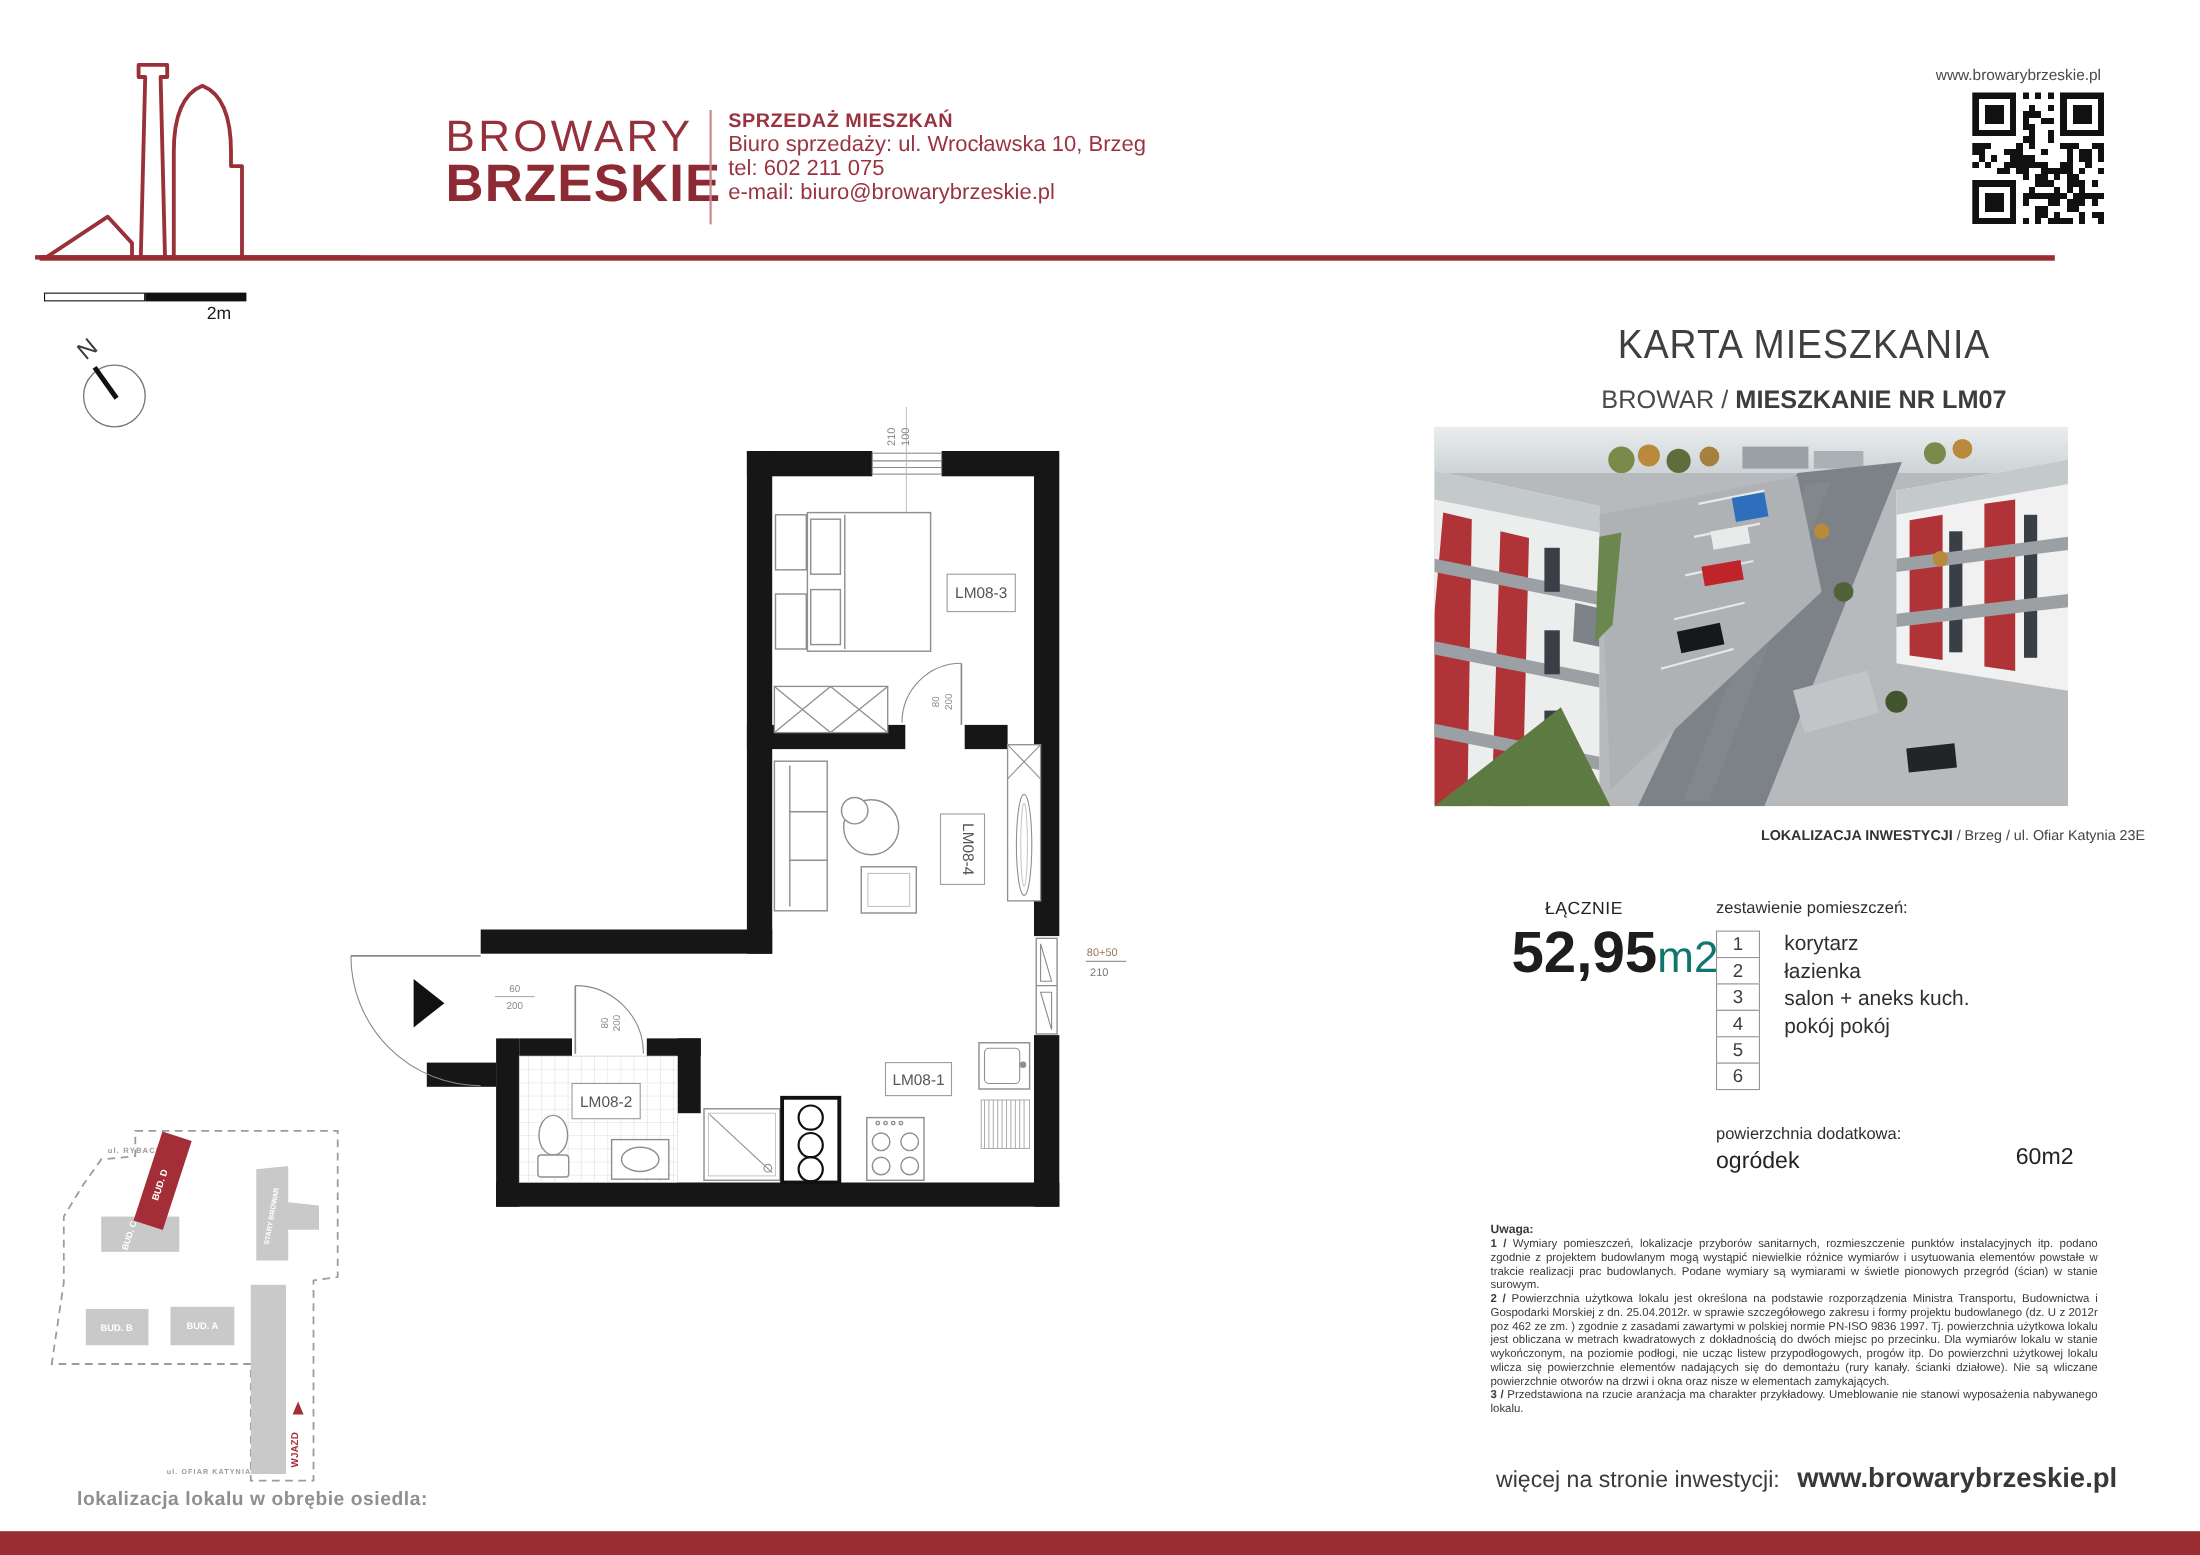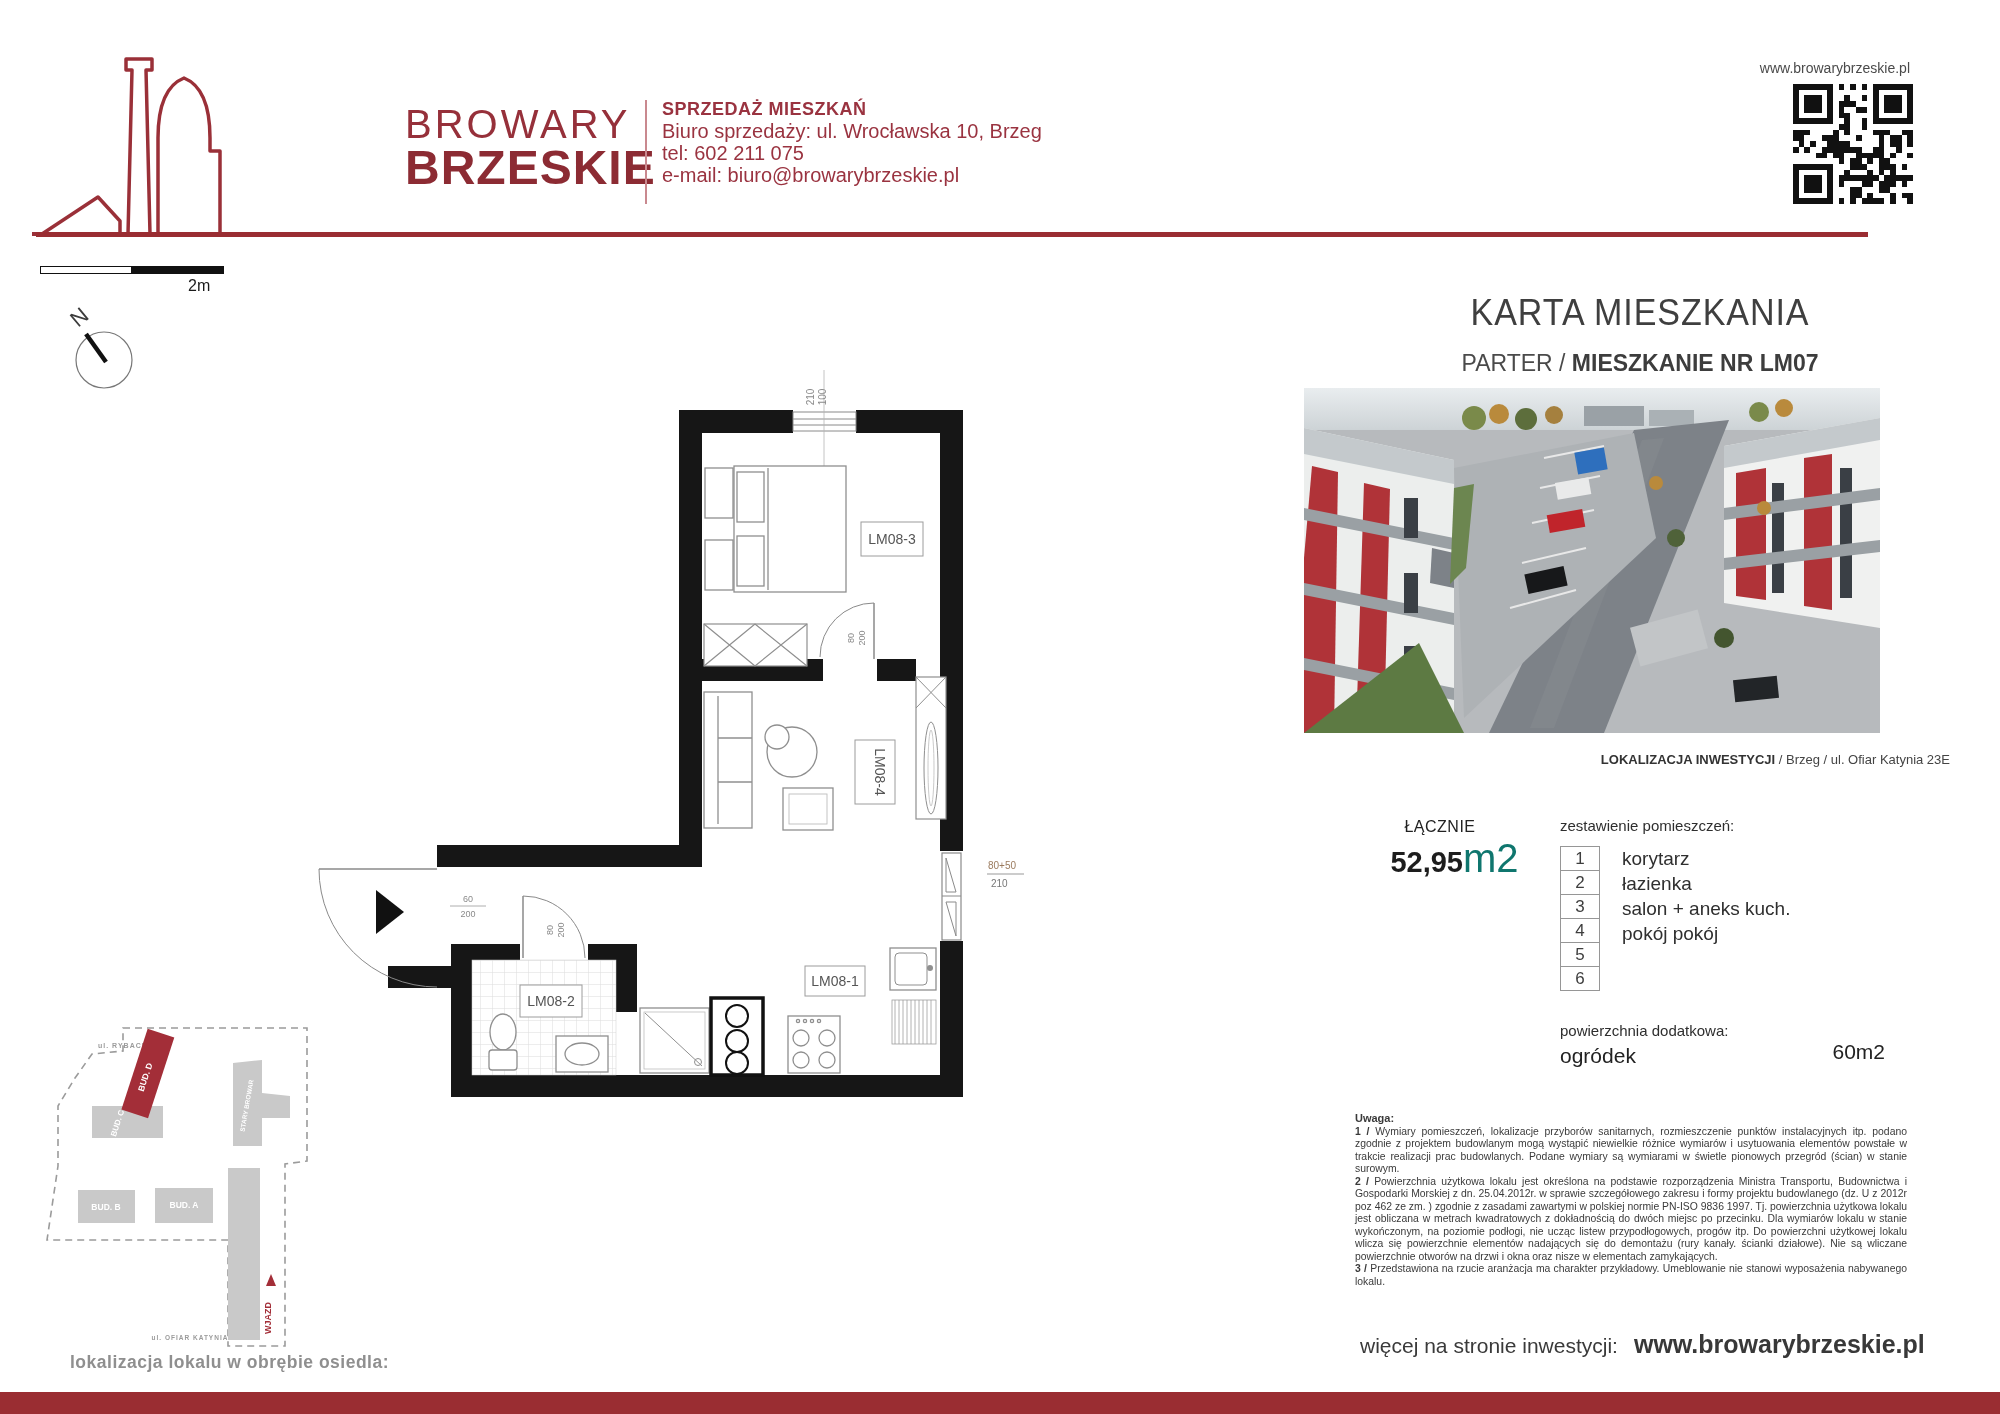--- a/index.html
+++ b/index.html
@@ -16,21 +16,21 @@
   .contact .c3,.contact .c4{font-weight:400;font-size:20px;}
   .urltop{font-size:14px;color:#4a4a4a;text-align:right;}
   .redrule{background:#9a2d32;height:5px;}
   
   .title{font-size:37px;color:#3f3f3f;text-align:center;transform:scaleX(.92);letter-spacing:1px;}
   .subtitle{font-size:23px;color:#4a4a4a;text-align:center;}
   .subtitle b{color:#3d3d3d;}
   .locline{font-size:13px;color:#444;text-align:right;}
   .locline b{color:#333;}
   .arealabel{font-size:16px;color:#222;text-align:center;letter-spacing:.5px;}
-  .areaval{font-size:29px;font-weight:700;color:#1d1d1d;margin-left:29px;}
+  .areaval{font-size:53px;font-weight:700;color:#1d1d1d;margin-left:29px;}
   .areaunit{font-size:40px;font-weight:400;color:#0f766e;}
   .roomshead{font-size:15px;color:#2e2e2e;}
   .numcell{width:40px;height:25px;border:1px solid #969696;box-sizing:border-box;
            text-align:center;font-size:17px;color:#3e3e3e;line-height:24px;background:#fff;margin-top:-1px;}
   .roomname{font-size:19px;color:#2f2f2f;line-height:25px;height:25px;white-space:nowrap;}
   .addhead{font-size:15px;color:#2e2e2e;}
   .addname{font-size:21px;color:#222;}
   .addval{font-size:21px;color:#222;text-align:right;}
   .notes{font-size:10.4px;line-height:12.5px;color:#3a3a3a;text-align:justify;}
   .notes h4{margin:0 0 1px 0;font-size:11px;}
@@ -385,21 +385,21 @@
       <rect x="520" y="985" width="62" height="32" fill="#fff" stroke="#9c9c9c" stroke-width="1"></rect>
       <text x="551" y="1006" font-size="14" fill="#555" text-anchor="middle">LM08-2</text>
       <rect x="805" y="966" width="60" height="30" fill="#fff" stroke="#9c9c9c" stroke-width="1"></rect>
       <text x="835" y="986" font-size="14" fill="#555" text-anchor="middle">LM08-1</text>
     </g>
   </svg>
 
   <div class="abs title" style="left:1380px;top:292px;width:520px;">KARTA MIESZKANIA</div>
 
   <div class="abs subtitle" style="left:1340px;top:350px;width:600px;">
-    <span>PARTER</span><span> / </span><b>MIESZKANIE NR LM07</b>
+    <span>BROWAR</span><span> / </span><b>MIESZKANIE NR LM07</b>
   </div>
 
   <svg class="abs" style="left:1304px;top:388px;" width="576" height="345" viewBox="0 0 576 345">
     <defs>
       <linearGradient id="sky" x1="0" y1="0" x2="0" y2="1">
         <stop offset="0" stop-color="#e9edef"></stop>
           <stop offset="1" stop-color="#cdd3d6"></stop>
       </linearGradient>
     </defs>
     <rect width="576" height="345" fill="#b7babd"></rect>

